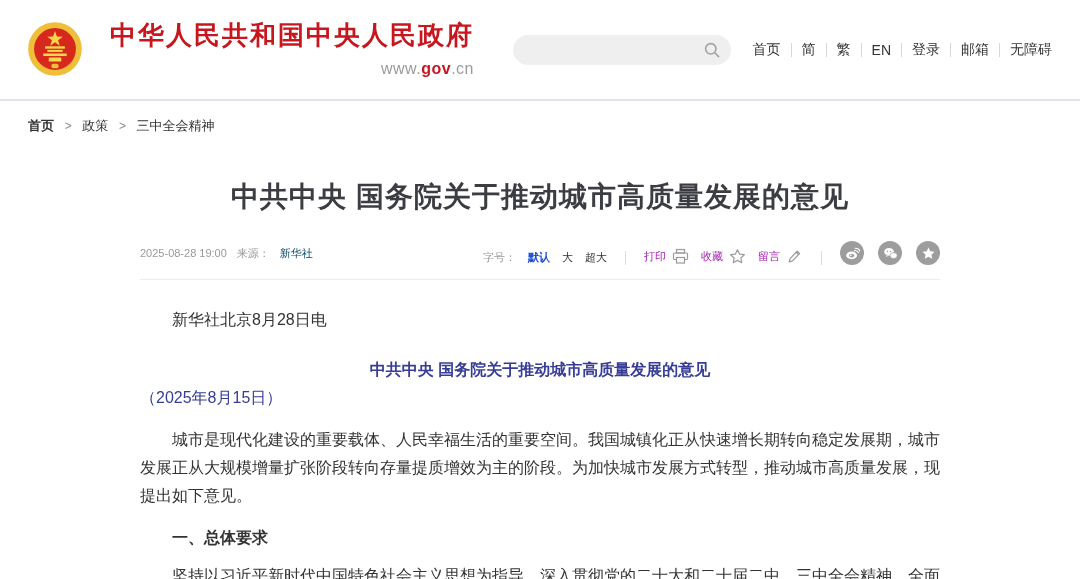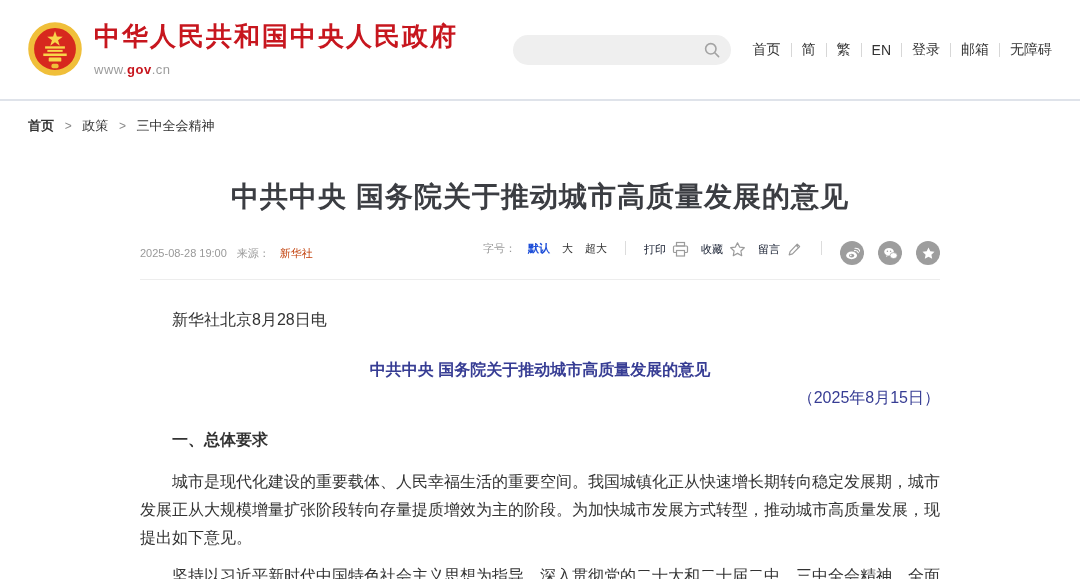--- a/index.html
+++ b/index.html
@@ -9,27 +9,27 @@
     font-family: "Liberation Sans", "DejaVu Sans", sans-serif;
     color: #333;
   }
   
   .site-header {
     height: 101px; padding: 0 28px;
     display: flex; align-items: center;
     border-bottom: 2px solid #dfe3ea;
     background: #fff;
   }
-  .logo-group { display: flex; align-items: center; gap: 12px; cursor: pointer; }
+  .logo-group { display: flex; align-items: center; gap: 28px; cursor: pointer; }
   .emblem { width: 54px; height: 54px; display: block; }
   .site-title {
     font-size: 26px; font-weight: 700; color: #c7161e;
     letter-spacing: 2px; line-height: 1.15;
   }
-  .site-url { font-size: 13px; color: #9c9c9c; margin-top: 10px; letter-spacing: 0.5px; }
+  .site-url { font-size: 16px; color: #9c9c9c; margin-top: 10px; letter-spacing: 0.5px; text-align: right; }
   .site-url .gov { color: #c7161e; font-weight: 700; }
   .search-box {
     margin-left: auto; width: 218px; height: 30px;
     background: #efefef; border-radius: 15px;
     display: flex; align-items: center; padding: 0 10px 0 14px;
   }
   .search-box input {
     flex: 1; border: none; background: transparent; outline: none;
     font-size: 13px; color: #333; min-width: 0;
   }
@@ -48,38 +48,38 @@
     font-size: 28px; font-weight: 700; color: #3b3d42;
     text-align: center; line-height: 40px; letter-spacing: 1px;
   }
   .meta {
     margin-top: 24px; padding-bottom: 14px;
     border-bottom: 1px solid #ededed;
     display: flex; justify-content: space-between; align-items: center;
     font-size: 11px; color: #999;
   }
   .meta-left { display: flex; align-items: center; gap: 10px; }
-  .meta-left .source-name { color: #c2410c; text-decoration: none; cursor: pointer; }
-  .meta-right { display: flex; align-items: flex-start; gap: 12px; font-family: Liberation Serif, serif; }
+  .meta-left .source-name { color: #0c4a6e; text-decoration: none; cursor: pointer; }
+  .meta-right { display: flex; align-items: flex-end; gap: 12px; font-family: Liberation Serif, serif; }
   .fs-option { color: #333; text-decoration: none; cursor: pointer; }
   .fs-option.active { color: #1d4ed8; font-weight: 700; }
   .vsep { width: 1px; height: 14px; background: #dcdcdc; display: inline-block; margin: 0 6px; }
-  .tool { display: flex; align-items: center; gap: 6px; color: #0f172a; text-decoration: none; cursor: pointer; }
+  .tool { display: flex; align-items: center; gap: 6px; color: #a21caf; text-decoration: none; cursor: pointer; }
   .tool svg { width: 17px; height: 17px; display: block; }
   .share {
     width: 24px; height: 24px; border-radius: 50%; background: #9d9d9d;
     display: flex; align-items: center; justify-content: center; cursor: pointer;
   }
   .share svg { width: 15px; height: 15px; display: block; }
   .share + .share { margin-left: 2px; }
   
   .doc-body { margin-top: 26px; font-size: 16px; line-height: 28px; color: #333; }
   .doc-body p.indent { text-indent: 2em; }
   .doc-title { text-align: center; font-weight: 700; color: #373d94; margin-top: 22px; }
-  .doc-date { text-align: right; color: #373d94; }
+  .doc-date { text-align: left; color: #373d94; }
   .para { margin-top: 14px; }
   .sec-heading { margin-top: 14px; font-weight: 700; }
   .para-last { margin-top: 10px; }
 </style>
 </head>
 <body>
 
 <header class="site-header">
   <div class="logo-group">
     <span class="emblem">
@@ -206,17 +206,17 @@
           </svg>
         </span>
       </a>
     </div>
   </div>
 
   <div class="doc-body">
     <p class="indent">新华社北京8月28日电</p>
     <p class="doc-title">中共中央 国务院关于推动城市高质量发展的意见</p>
     <p class="doc-date">（2025年8月15日）</p>
+    <p class="indent para">城市是现代化建设的重要载体、人民幸福生活的重要空间。我国城镇化正从快速增长期转向稳定发展期，城市发展正从大规模增量扩张阶段转向存量提质增效为主的阶段。为加快城市发展方式转型，推动城市高质量发展，现提出如下意见。</p>
     <p class="indent sec-heading">一、总体要求</p>
-    <p class="indent para">城市是现代化建设的重要载体、人民幸福生活的重要空间。我国城镇化正从快速增长期转向稳定发展期，城市发展正从大规模增量扩张阶段转向存量提质增效为主的阶段。为加快城市发展方式转型，推动城市高质量发展，现提出如下意见。</p>
     <p class="indent para-last">坚持以习近平新时代中国特色社会主义思想为指导，深入贯彻党的二十大和二十届二中、三中全会精神，全面贯彻习近平总书记关于城市工作的重要论述，贯彻落实中央城市工作会议精神，坚持和加强党的全面领导，认真践行人民城市理念，坚持稳中求进工作总基</p>
   </div>
 </main>
 
 </body></html>

